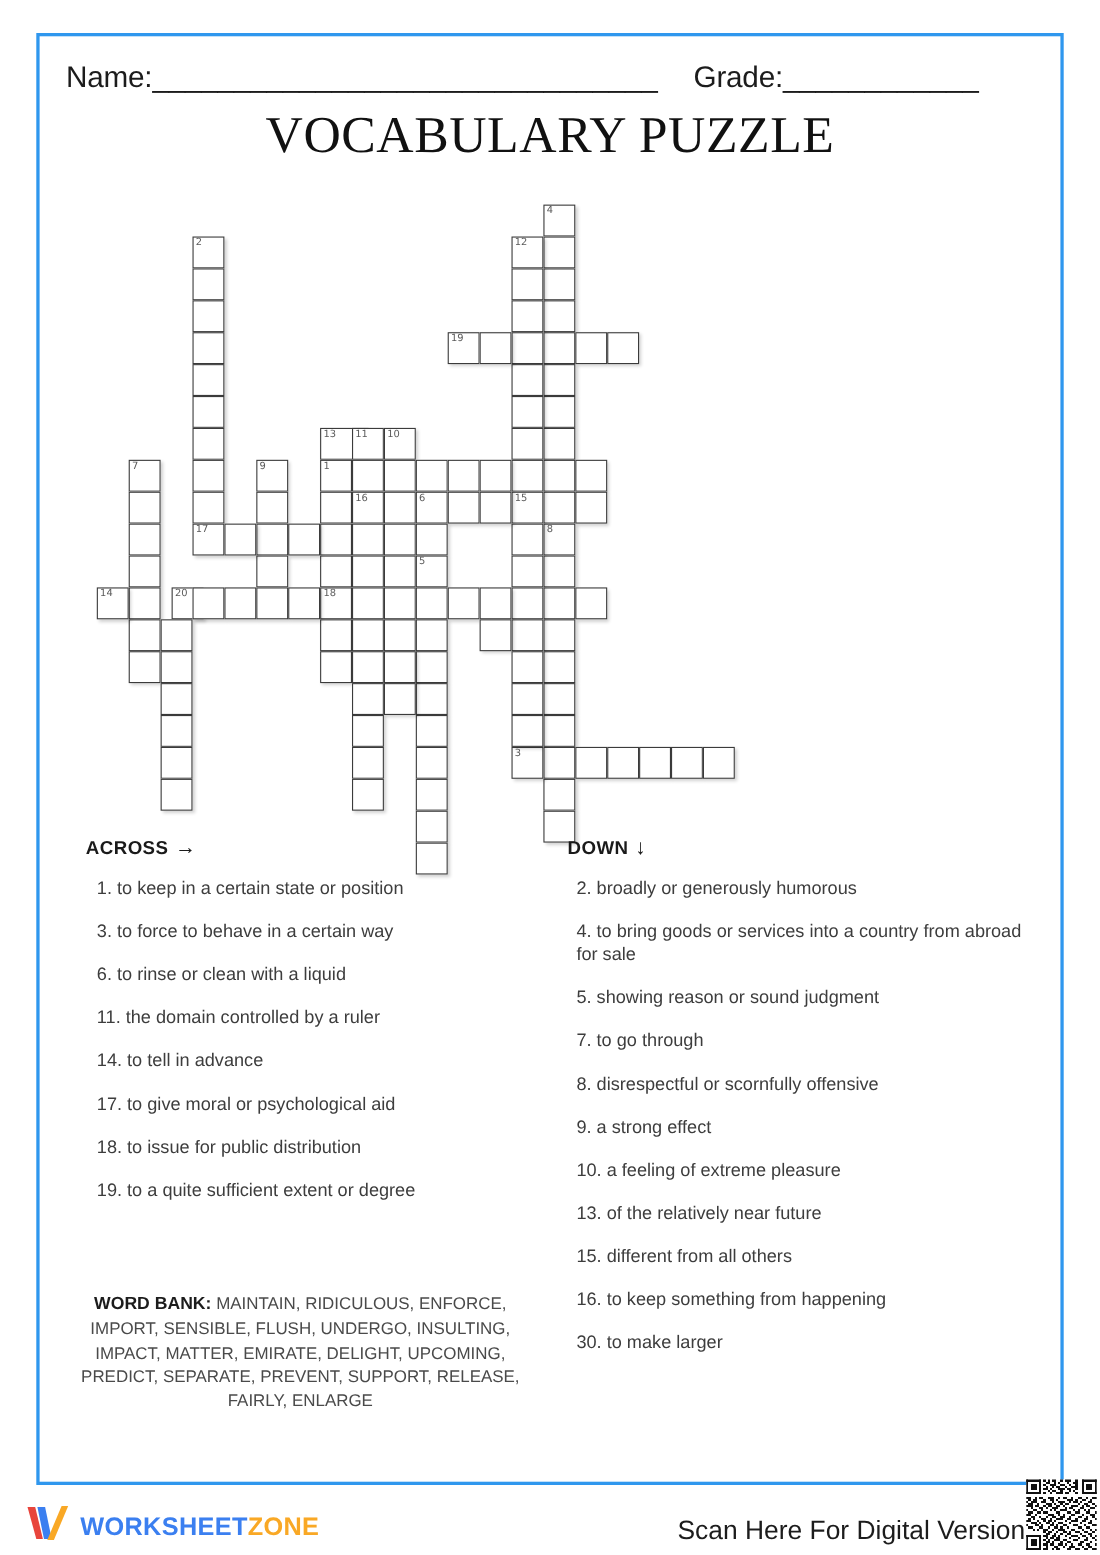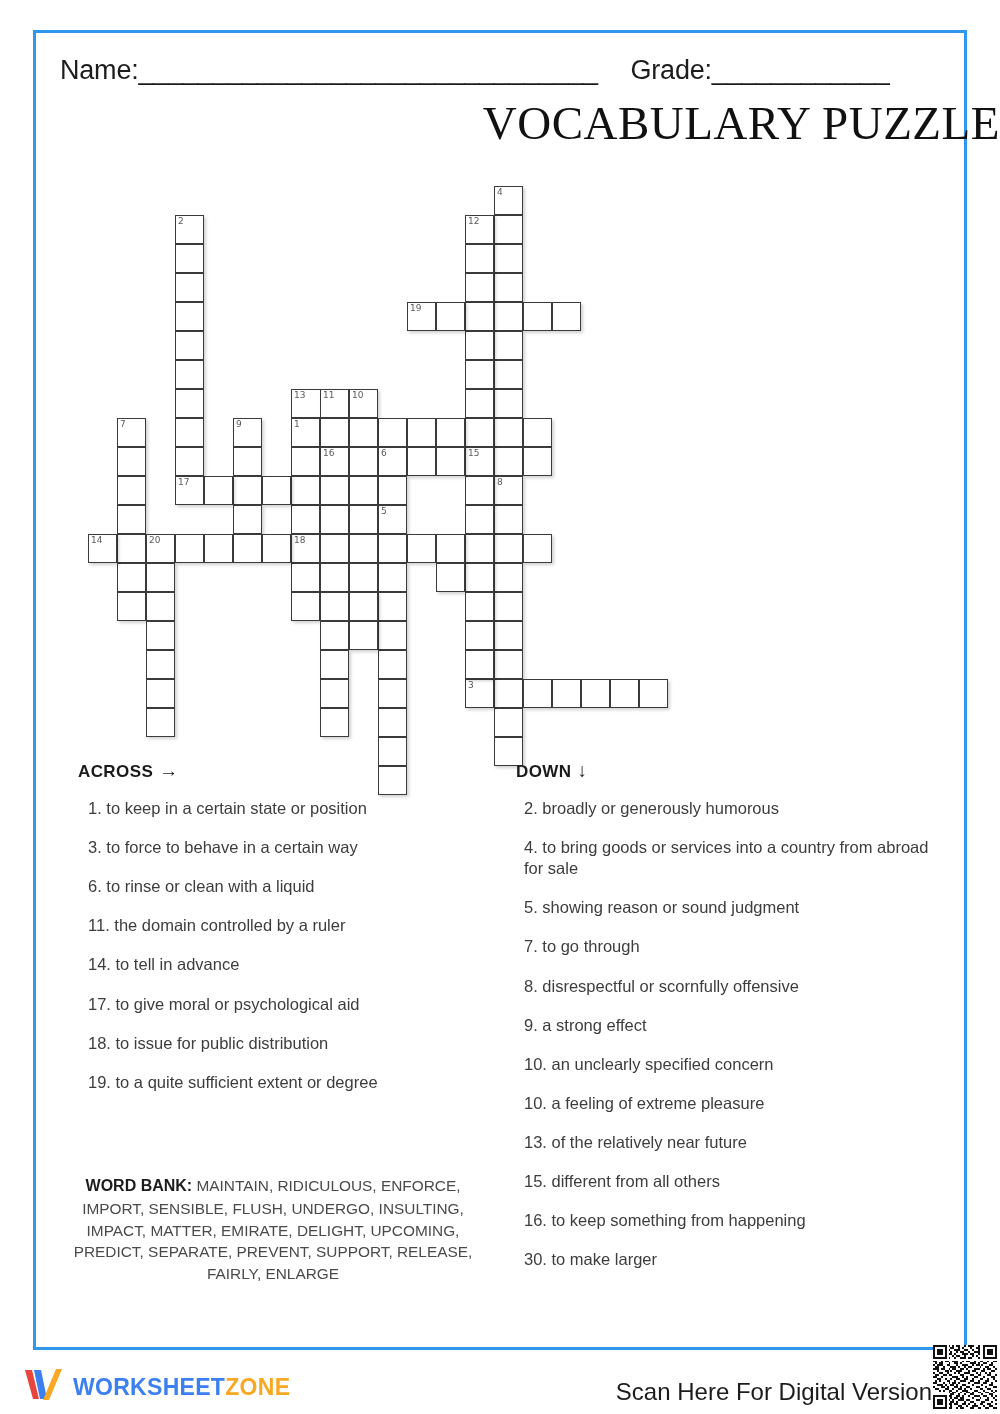--- a/index.html
+++ b/index.html
@@ -36,21 +36,21 @@
     color: #1c1c1c;
     letter-spacing: -0.2px;
     white-space: nowrap;
   }
 
   #worksheet-title {
     position: absolute;
     left: 0;
     top: 96px;
     width: 1000px;
-    text-align: right;
+    text-align: center;
     font-family: "Liberation Serif", serif;
     font-size: 47px;
     letter-spacing: 0.5px;
     color: #111111;
   }
 
   
   #crossword {
     position: absolute;
     left: 0px;
@@ -311,21 +311,21 @@
     <div class="cw-cell" style="left: 378px; top: 592px;"></div>
     <div class="cw-cell" style="left: 378px; top: 621px;"></div>
     <div class="cw-cell" style="left: 378px; top: 650px;"></div>
     <div class="cw-cell" style="left: 378px; top: 679px;"></div>
     <div class="cw-cell" style="left: 378px; top: 708px;"></div>
     <div class="cw-cell" style="left: 378px; top: 737px;"></div>
     <div class="cw-cell" style="left: 378px; top: 766px;"></div>
     <div class="cw-cell" style="left: 88px; top: 534px;">
       <span class="cw-num">14</span>
     </div>
-    <div class="cw-cell" style="left: 146px; top: 534px;">
+    <div class="cw-cell" style="left: 156px; top: 534px;">
       <span class="cw-num">20</span>
     </div>
     <div class="cw-cell" style="left: 175px; top: 534px;"></div>
     <div class="cw-cell" style="left: 204px; top: 534px;"></div>
     <div class="cw-cell" style="left: 233px; top: 534px;"></div>
     <div class="cw-cell" style="left: 262px; top: 534px;"></div>
     <div class="cw-cell" style="left: 407px; top: 534px;"></div>
     <div class="cw-cell" style="left: 436px; top: 534px;"></div>
     <div class="cw-cell" style="left: 523px; top: 534px;"></div>
     <div class="cw-cell" style="left: 146px; top: 563px;"></div>
@@ -370,21 +370,20 @@
   <div class="clue-heading">
     <span>DOWN</span><span class="arrow">↓</span>
   </div>
   <div id="down-list">
       <div class="clue-item">2. broadly or generously humorous</div>
       <div class="clue-item">4. to bring goods or services into a country from abroad for sale</div>
       <div class="clue-item">5. showing reason or sound judgment</div>
       <div class="clue-item">7. to go through</div>
       <div class="clue-item">8. disrespectful or scornfully offensive</div>
       <div class="clue-item">9. a strong effect</div>
-      <div class="clue-item">10. an unclearly specified concern</div>
       <div class="clue-item">10. a feeling of extreme pleasure</div>
       <div class="clue-item">13. of the relatively near future</div>
       <div class="clue-item">15. different from all others</div>
       <div class="clue-item">16. to keep something from happening</div>
       <div class="clue-item">30. to make larger</div>
     </div>
 </div>
 
 <div id="word-bank">
   <span class="wb-label">WORD BANK:</span>

